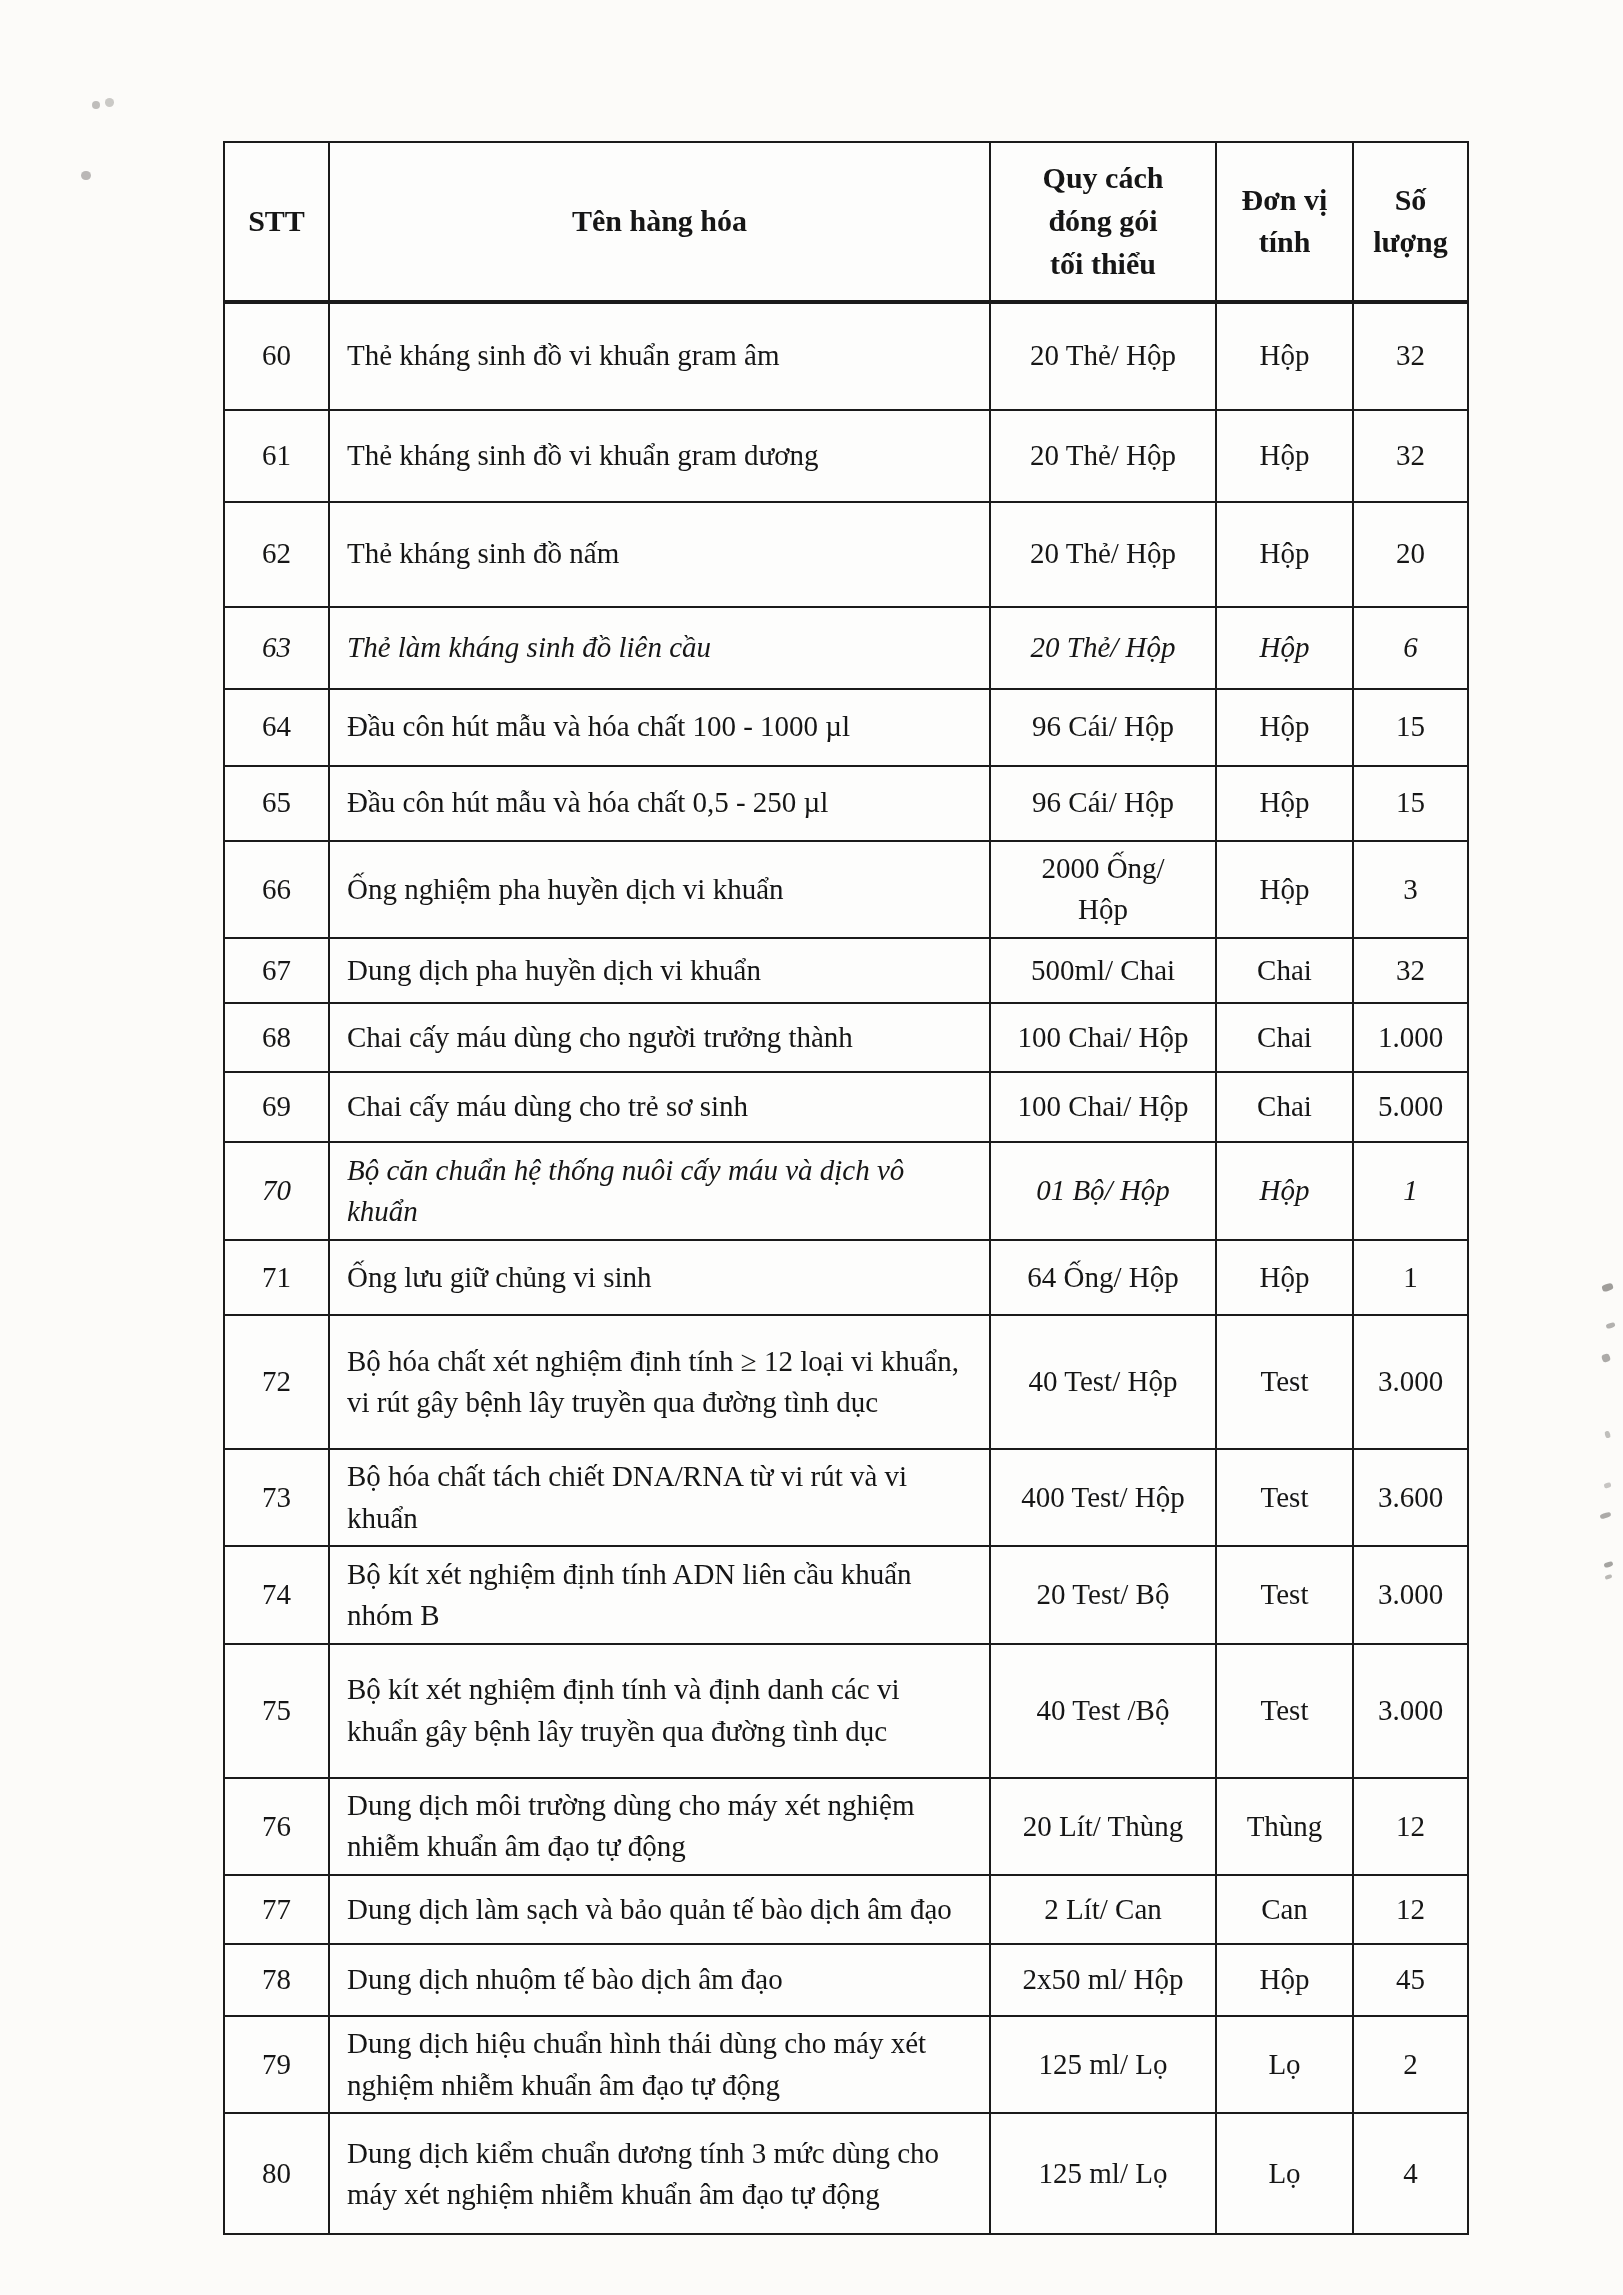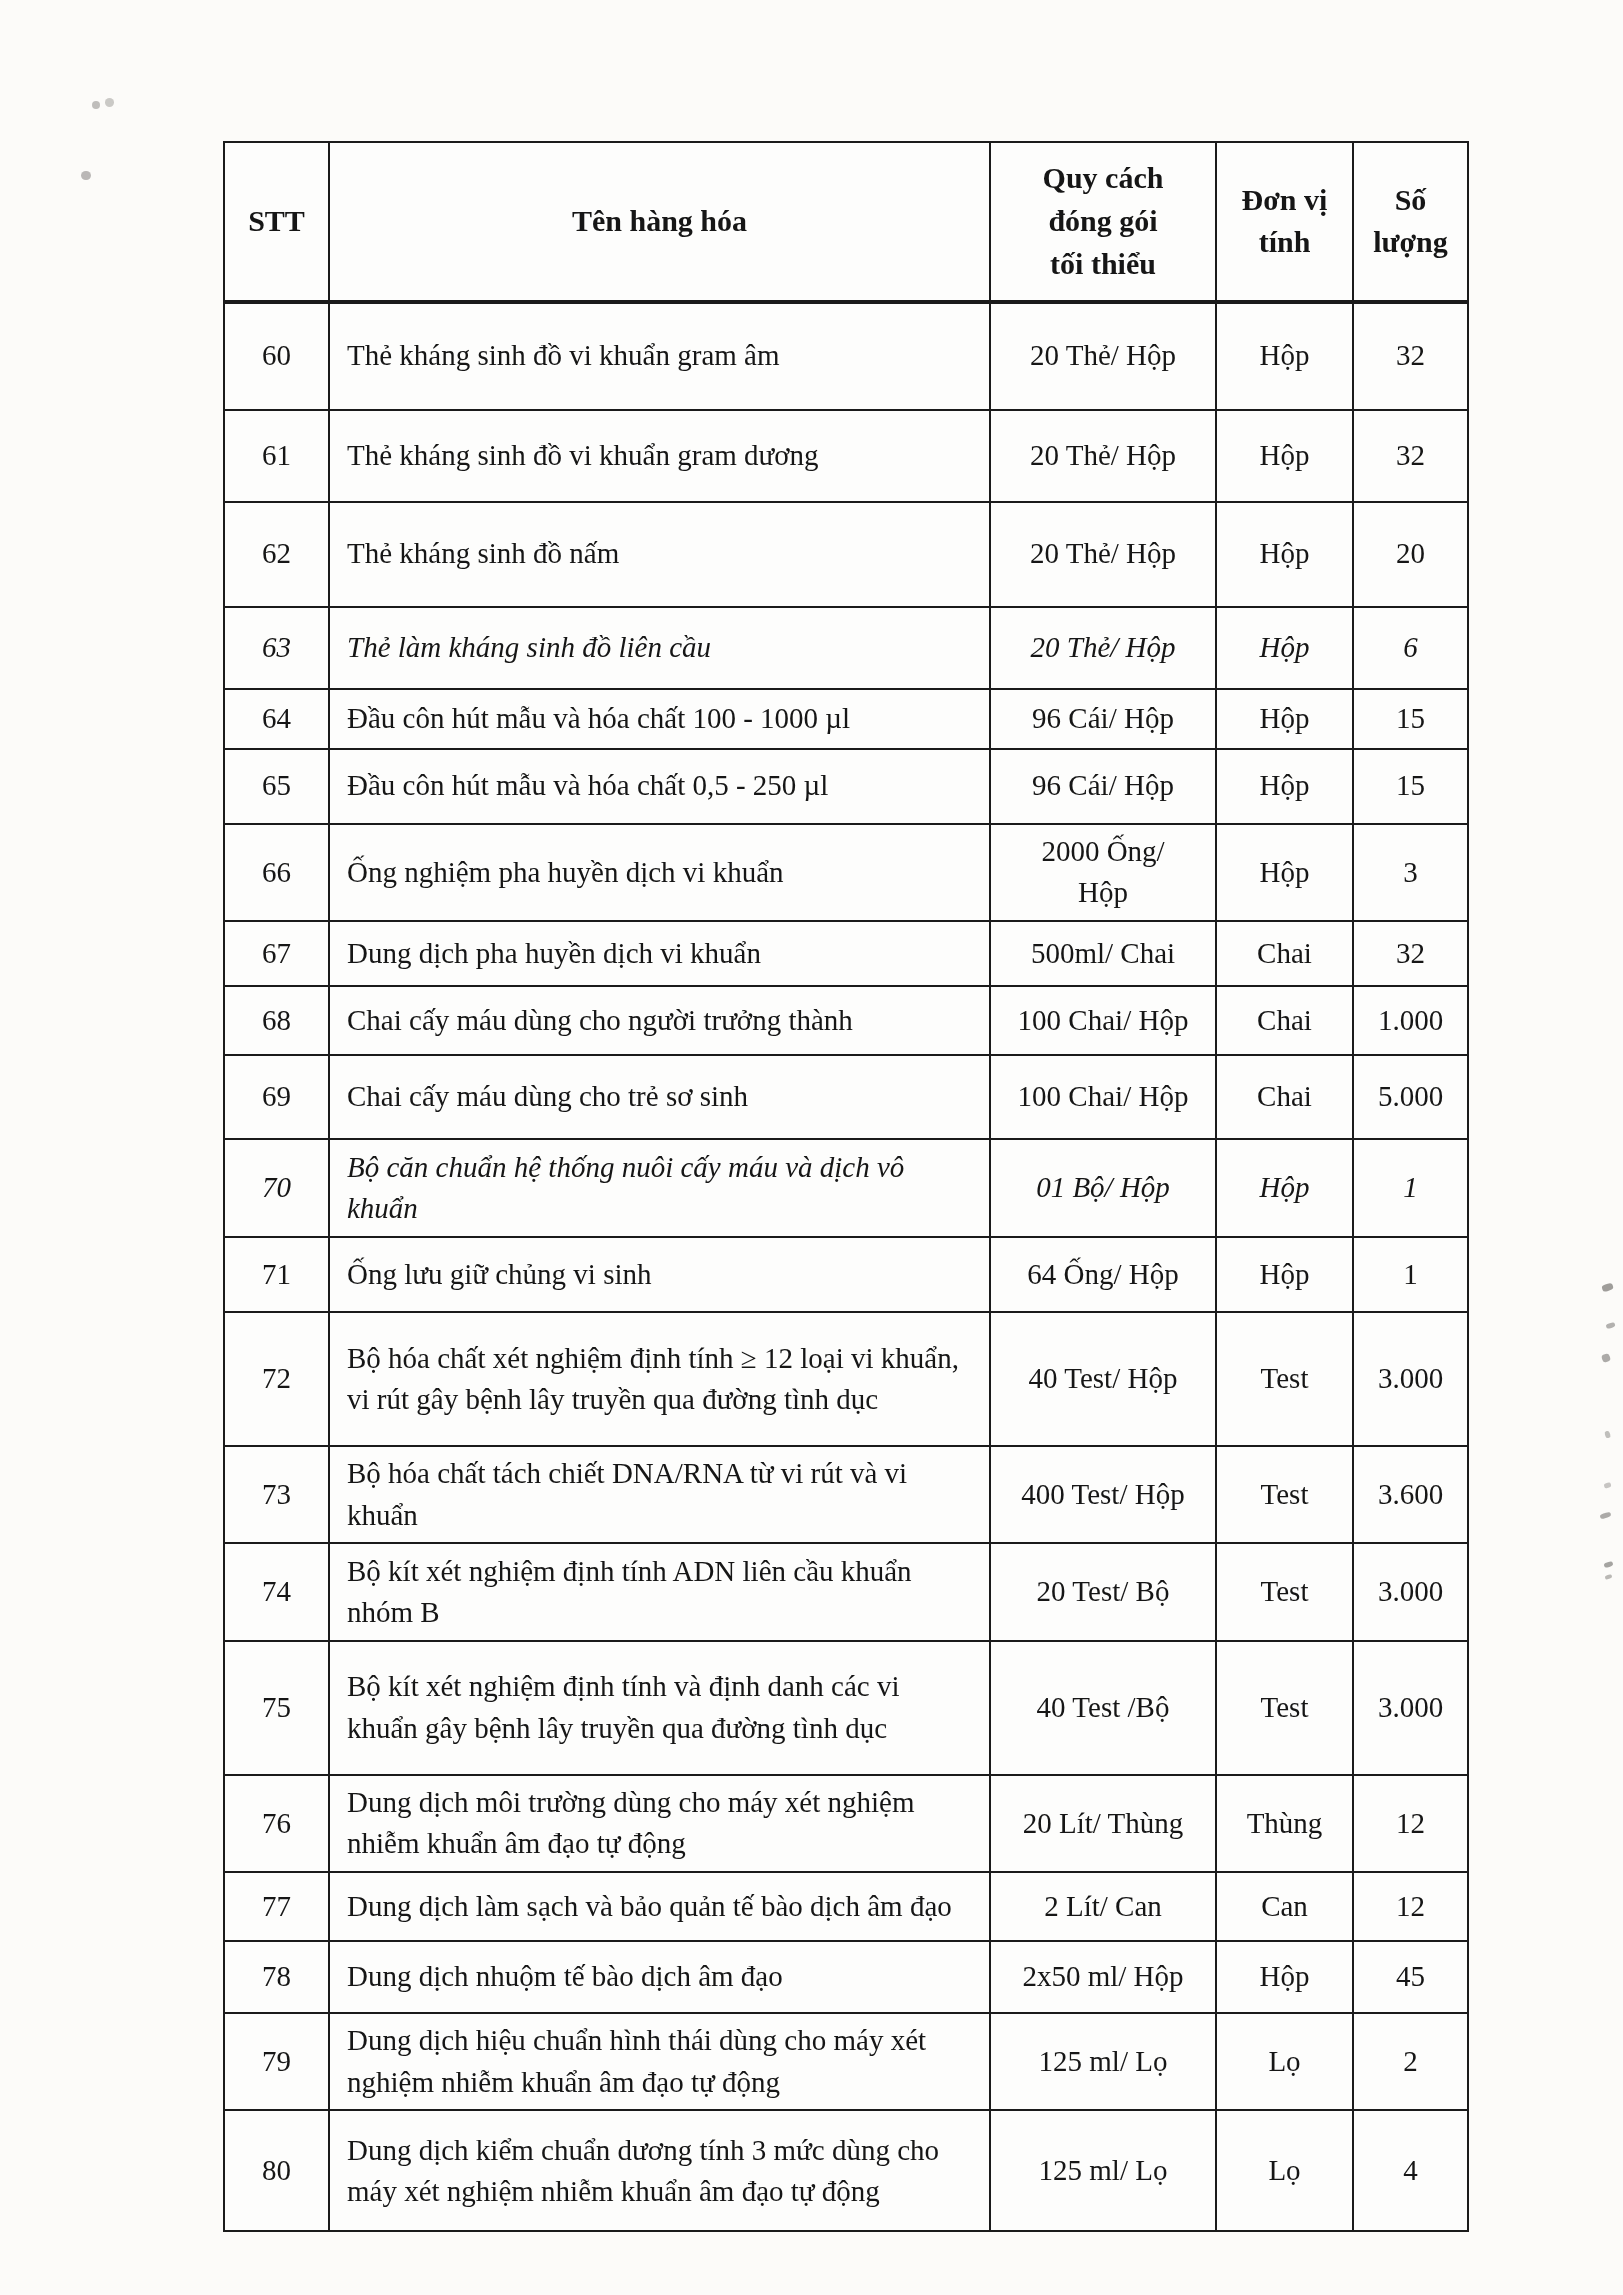--- a/index.html
+++ b/index.html
@@ -38,26 +38,26 @@
   td.cell-name{text-align:left;}
   td.cell-pack{text-align:center;white-space:pre-line;}
   td.cell-unit{text-align:center;}
   td.cell-qty{text-align:center;}
   
   thead tr{height:124px;}
   tbody tr:nth-child(1){height:108px;}
   tbody tr:nth-child(2){height:92px;}
   tbody tr:nth-child(3){height:105px;border-radius:30px;}
   tbody tr:nth-child(4){height:82px;font-style:italic;}
-  tbody tr:nth-child(5){height:60px;}
+  tbody tr:nth-child(5){height:77px;}
   tbody tr:nth-child(6){height:75px;}
   tbody tr:nth-child(7){height:88px;padding-left:44px;}
   tbody tr:nth-child(8){height:65px;}
   tbody tr:nth-child(9){height:69px;}
-  tbody tr:nth-child(10){height:84px;}
+  tbody tr:nth-child(10){height:70px;}
   tbody tr:nth-child(11){height:98px;font-style:italic;}
   tbody tr:nth-child(12){height:75px;}
   tbody tr:nth-child(13){height:134px;}
   tbody tr:nth-child(14){height:92px;}
   tbody tr:nth-child(15){height:88px;}
   tbody tr:nth-child(16){height:134px;}
   tbody tr:nth-child(17){height:92px;}
   tbody tr:nth-child(18){height:69px;}
   tbody tr:nth-child(19){height:72px;}
   tbody tr:nth-child(20){height:88px;}

